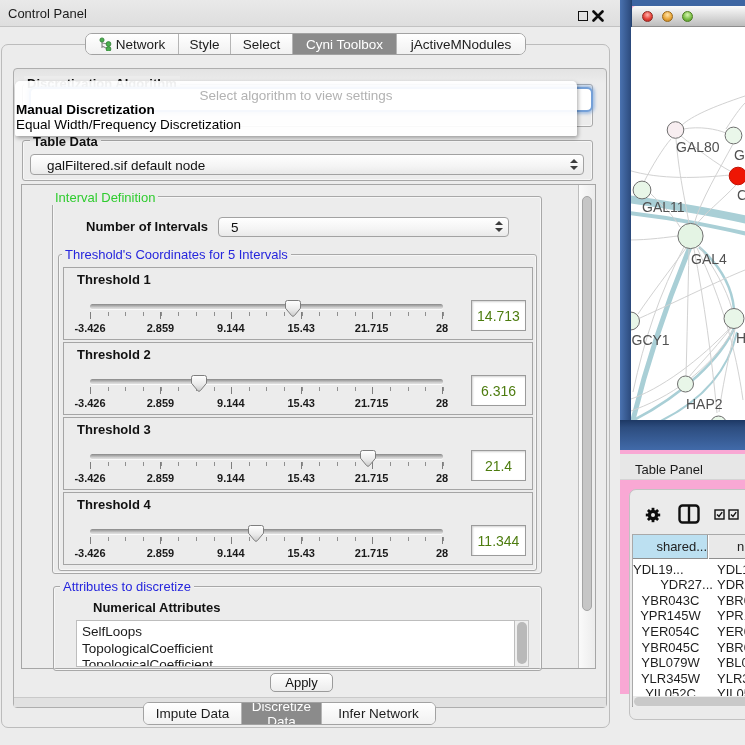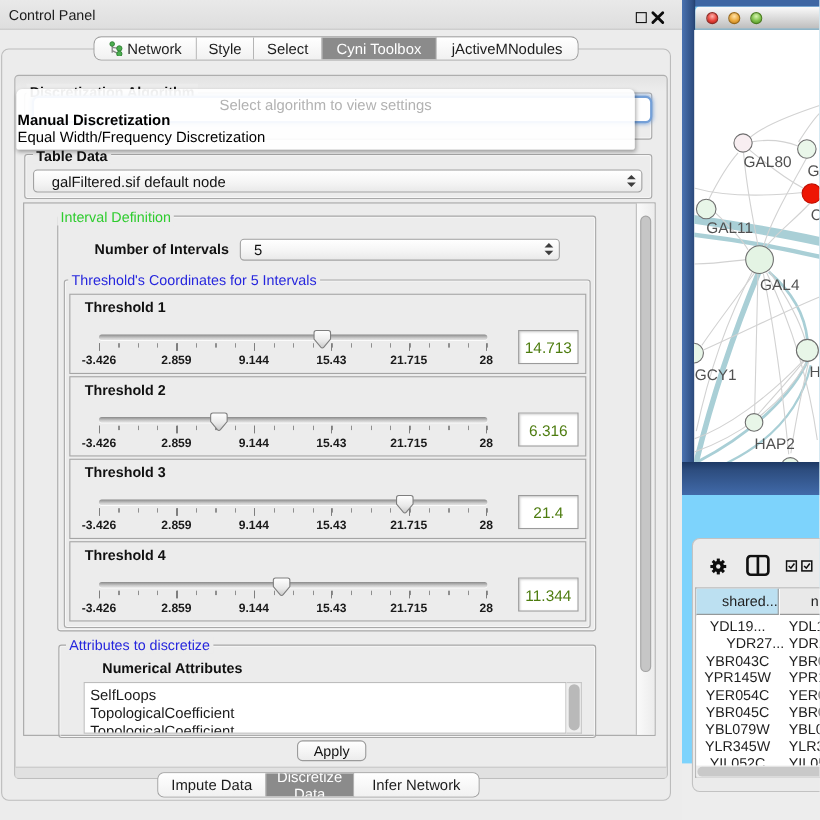--- a/index.html
+++ b/index.html
@@ -184,21 +184,21 @@
 <div class="tab" style="width:98px;">Impute Data</div>
 <div class="tab sel" style="width:80px;">Discretize Data</div>
 <div class="tab" style="width:113px;">Infer Network</div>
 </div>
 <div class="abs" style="left:15px;top:81px;width:562px;height:55px;background:rgba(255,255,255,0.93);box-shadow:1px 2px 4px rgba(0,0,0,0.35);border-radius:5px 5px 2px 2px;z-index:30;">
 <div style="position:absolute;left:0;top:7px;width:100%;text-align:center;font-size:13.5px;color:#b2b2b2;">Select algorithm to view settings</div>
 <div style="position:absolute;left:1px;top:21px;font-size:13.5px;font-weight:bold;color:#000;">Manual Discretization</div>
 <div style="position:absolute;left:1px;top:36px;font-size:13.5px;color:#000;">Equal Width/Frequency Discretization</div>
 </div>
 </div>
-<div class="abs" style="left:620px;top:0;width:125px;height:694px;background:#7dd3fc;">
+<div class="abs" style="left:620px;top:0;width:125px;height:694px;background:#f9a8d4;">
 <div class="abs" style="left:0;top:0;width:125px;height:450px;">
 <div class="abs" style="left:0;top:0;width:125px;height:6px;background:#3e66a3;"></div>
 <div class="abs" style="left:0;top:0;width:12px;height:450px;background:linear-gradient(to right,#4a72b0,#2e4d80 85%,#223f6c);"></div>
 <div class="abs" style="left:0;top:420px;width:125px;height:30px;background:linear-gradient(#1d3864,#2d4d7f 25%,#416aa9);"></div>
 <div class="abs" style="left:12px;top:6px;width:113px;height:21px;background:linear-gradient(#fbfbfb,#d9d9d9 55%,#bdbdbd);border-top-left-radius:4px;border-bottom:1px solid #8e8e8e;">
 <div style="position:absolute;left:10px;top:5px;width:11px;height:11px;border-radius:50%;background:radial-gradient(circle at 50% 32%, #ffb3ad, #e6423a 55%, #ab1e17);border:0.5px solid #8e2a24;"></div>
 <div style="position:absolute;left:29.5px;top:5px;width:11px;height:11px;border-radius:50%;background:radial-gradient(circle at 50% 32%, #ffe3a8, #eaa83c 55%, #b97b1d);border:0.5px solid #996818;"></div>
 <div style="position:absolute;left:49.5px;top:5px;width:11px;height:11px;border-radius:50%;background:radial-gradient(circle at 50% 32%, #d8f5b0, #7dc04a 55%, #4e8f24);border:0.5px solid #4a7d1f;"></div>
 </div>
 </div>
@@ -255,20 +255,23 @@
 <text x="734" y="160">GAL</text>
 <text x="737" y="200">CYC</text>
 <text x="642" y="211.5">GAL11</text>
 <text x="691" y="264">GAL4</text>
 <text x="631.5" y="345">GCY1</text>
 <text x="736" y="343">HI</text>
 <text x="686" y="408.5">HAP2</text>
 </g>
 </g>
     </svg>
+<div class="abs" style="left:0;top:454px;width:125px;height:26px;background:#e7e7e7;border-bottom:1px solid #d4d4d4;">
+      <span style="position:absolute;left:15px;top:8px;font-size:13px;color:#1b1b1b;">Table Panel</span>
+    </div>
 <div class="abs" style="left:9px;top:489px;width:140px;height:231px;border:1.5px solid #c2c2c2;border-radius:7px;background:#ebebeb;"></div>
 <svg class="abs" style="left:25px;top:507px;" width="16" height="16" viewBox="0 0 16 16">
 <g fill="#0d0d0d">
         <circle cx="8" cy="8" r="5.2"></circle>
 <g>
           <rect x="6.6" y="0.8" width="2.8" height="3"></rect>
           <rect x="6.6" y="12.2" width="2.8" height="3"></rect>
           <rect x="0.8" y="6.6" width="3" height="2.8"></rect>
           <rect x="12.2" y="6.6" width="3" height="2.8"></rect>
 <rect x="6.6" y="0.8" width="2.8" height="3" transform="rotate(45 8 8)"></rect>
@@ -289,21 +292,21 @@
     </svg>
 <svg class="abs" style="left:108px;top:509px;" width="11" height="11" viewBox="0 0 11 11">
 <rect x="1" y="1" width="9" height="9" fill="none" stroke="#111" stroke-width="1.4"></rect>
 <path d="M3,5.5 L5,7.5 L8.2,3.2" stroke="#111" stroke-width="1.4" fill="none"></path>
     </svg>
 <div class="abs" style="left:12px;top:534px;width:133px;height:173px;border-left:1px solid #a9a9a9;border-top:1px solid #a9a9a9;border-bottom:1px solid #8f8f8f;overflow:hidden;background:#fff;">
 <div style="position:absolute;left:0;top:0;width:75px;height:24px;background:#bce0f1;border-right:1px solid #9b9b9b;border-bottom:1px solid #8f8f8f;text-align:right;font-size:13px;color:#222;line-height:24px;">shared...</div>
 <div style="position:absolute;left:76px;top:0;width:80px;height:24px;background:#e9e9e9;border-bottom:1px solid #8f8f8f;font-size:13px;color:#222;line-height:24px;"><span style="margin-left:28px;">n...</span></div>
 </div>
 <div class="abs" style="left:13px;top:560px;width:132px;height:136px;overflow:hidden;background:#fff;">
-      <div style="position:absolute;left:0;top:1.5px;width:75px;text-align:center;font-size:13px;color:#1f1f1f;">YDL19...</div>
+      <div style="position:absolute;left:0;top:1.5px;width:75px;font-size:13px;color:#1f1f1f;">YDL19...</div>
       <div style="position:absolute;left:84px;top:1.5px;font-size:13px;color:#1f1f1f;white-space:nowrap;">YDL194W</div>
       <div style="position:absolute;left:16px;top:17.1px;width:75px;text-align:center;font-size:13px;color:#1f1f1f;">YDR27...</div>
       <div style="position:absolute;left:84px;top:17.1px;font-size:13px;color:#1f1f1f;white-space:nowrap;">YDR277C</div>
       <div style="position:absolute;left:0;top:32.7px;width:75px;text-align:center;font-size:13px;color:#1f1f1f;">YBR043C</div>
       <div style="position:absolute;left:84px;top:32.7px;font-size:13px;color:#1f1f1f;white-space:nowrap;">YBR043C</div>
       <div style="position:absolute;left:0;top:48.3px;width:75px;text-align:center;font-size:13px;color:#1f1f1f;">YPR145W</div>
       <div style="position:absolute;left:84px;top:48.3px;font-size:13px;color:#1f1f1f;white-space:nowrap;">YPR145W</div>
       <div style="position:absolute;left:0;top:63.9px;width:75px;text-align:center;font-size:13px;color:#1f1f1f;">YER054C</div>
       <div style="position:absolute;left:84px;top:63.9px;font-size:13px;color:#1f1f1f;white-space:nowrap;">YER054C</div>
       <div style="position:absolute;left:0;top:79.5px;width:75px;text-align:center;font-size:13px;color:#1f1f1f;">YBR045C</div>

